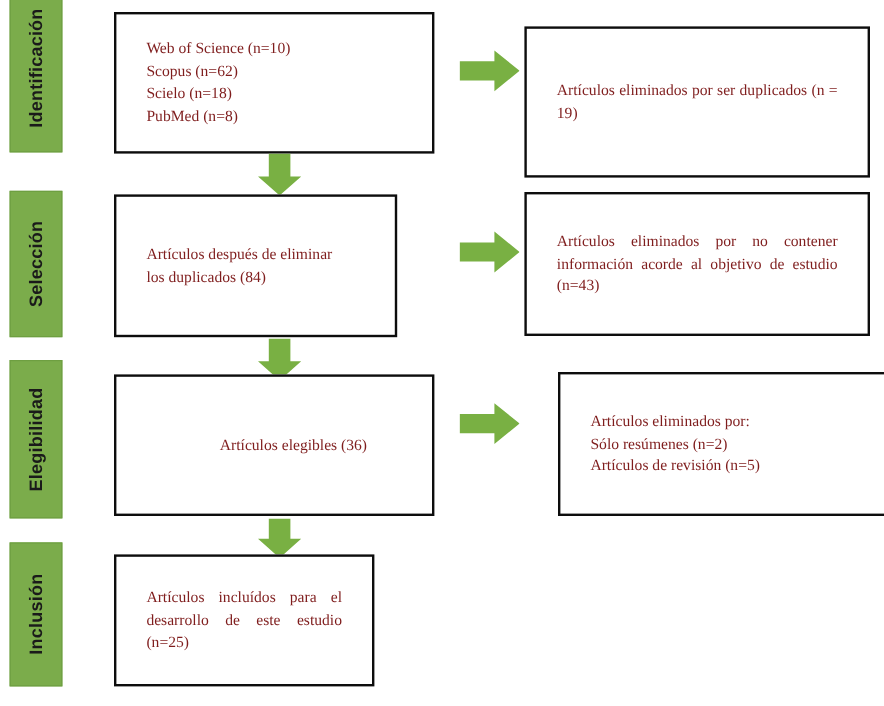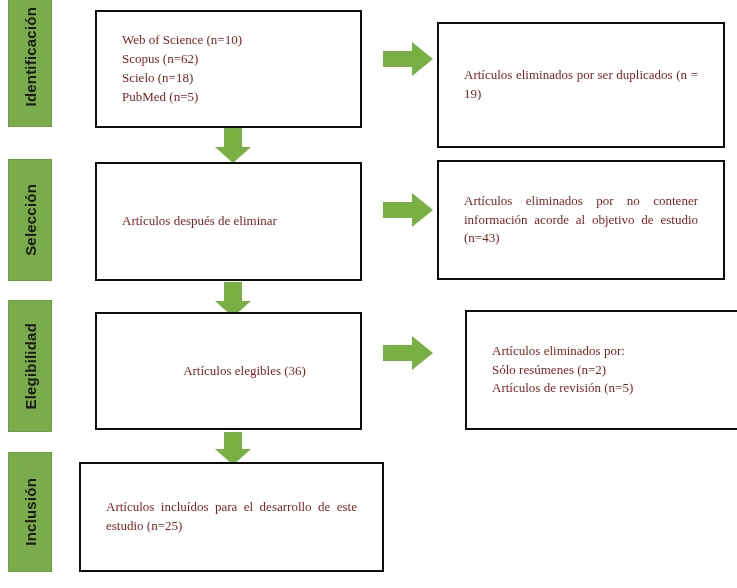--- a/index.html
+++ b/index.html
@@ -81,43 +81,44 @@
 
   <div class="stage-bar" style="left:8px; top:452px; width:44px; height:120px;">
     <span class="stage-label">Inclusión</span>
   </div>
 
   <div class="flow-box align-left" style="left:95px; top:10px; width:267px; height:118px;">
     <div class="box-text">
       <span class="box-line">Web of Science (n=10)</span>
       <span class="box-line">Scopus (n=62)</span>
       <span class="box-line">Scielo (n=18)</span>
-      <span class="box-line">PubMed (n=5)</span>
+      <span class="box-line">PubMed (n=8)</span>
     </div>
   </div>
 
   <div class="arrow" style="left:383px; top:41px; width:50px; height:36px;">
     <svg viewBox="0 0 50 36" preserveAspectRatio="none" aria-hidden="true">
       <polygon points="0,10 29,10 29,1 50,18 29,35 29,26 0,26" fill="#79B043"></polygon>
     </svg>
   </div>
 
   <div class="flow-box align-just" style="left:437px; top:10px; width:288px; height:126px;margin-top:12px;">
     <div class="box-text">Artículos eliminados por ser duplicados (n = 19)</div>
   </div>
 
   <div class="arrow" style="left:214px; top:128px; width:38px; height:35px;">
     <svg viewBox="0 0 38 35" preserveAspectRatio="none" aria-hidden="true">
       <polygon points="10,0 28,0 28,19 37,19 19,35 1,19 10,19" fill="#79B043"></polygon>
     </svg>
   </div>
 
-  <div class="flow-box align-left" style="left:95px; top:162px; width:267px; height:119px;">
+  <div class="flow-box align-left" style="left:95px; top:162px; width:236px; height:119px;">
     <div class="box-text">
       <span class="box-line">Artículos después de eliminar</span>
+      <span class="box-line">los duplicados (84)</span>
     </div>
   </div>
 
   <div class="arrow" style="left:383px; top:192px; width:50px; height:36px;">
     <svg viewBox="0 0 50 36" preserveAspectRatio="none" aria-hidden="true">
       <polygon points="0,10 29,10 29,1 50,18 29,35 29,26 0,26" fill="#79B043"></polygon>
     </svg>
   </div>
 
   <div class="flow-box align-just" style="left:437px; top:160px; width:288px; height:120px;">
@@ -147,17 +148,17 @@
       <span class="box-line">Artículos de revisión (n=5)</span>
     </div>
   </div>
 
   <div class="arrow" style="left:214px; top:432px; width:38px; height:33px;">
     <svg viewBox="0 0 38 33" preserveAspectRatio="none" aria-hidden="true">
       <polygon points="10,0 28,0 28,17 37,17 19,33 1,17 10,17" fill="#79B043"></polygon>
     </svg>
   </div>
 
-  <div class="flow-box align-just" style="left:79px; top:462px; width:305px; height:110px;">
+  <div class="flow-box align-just" style="left:95px; top:462px; width:217px; height:110px;">
     <div class="box-text">Artículos incluídos para el desarrollo de este estudio (n=25)</div>
   </div>
 
 </div>
 
 </body></html>

